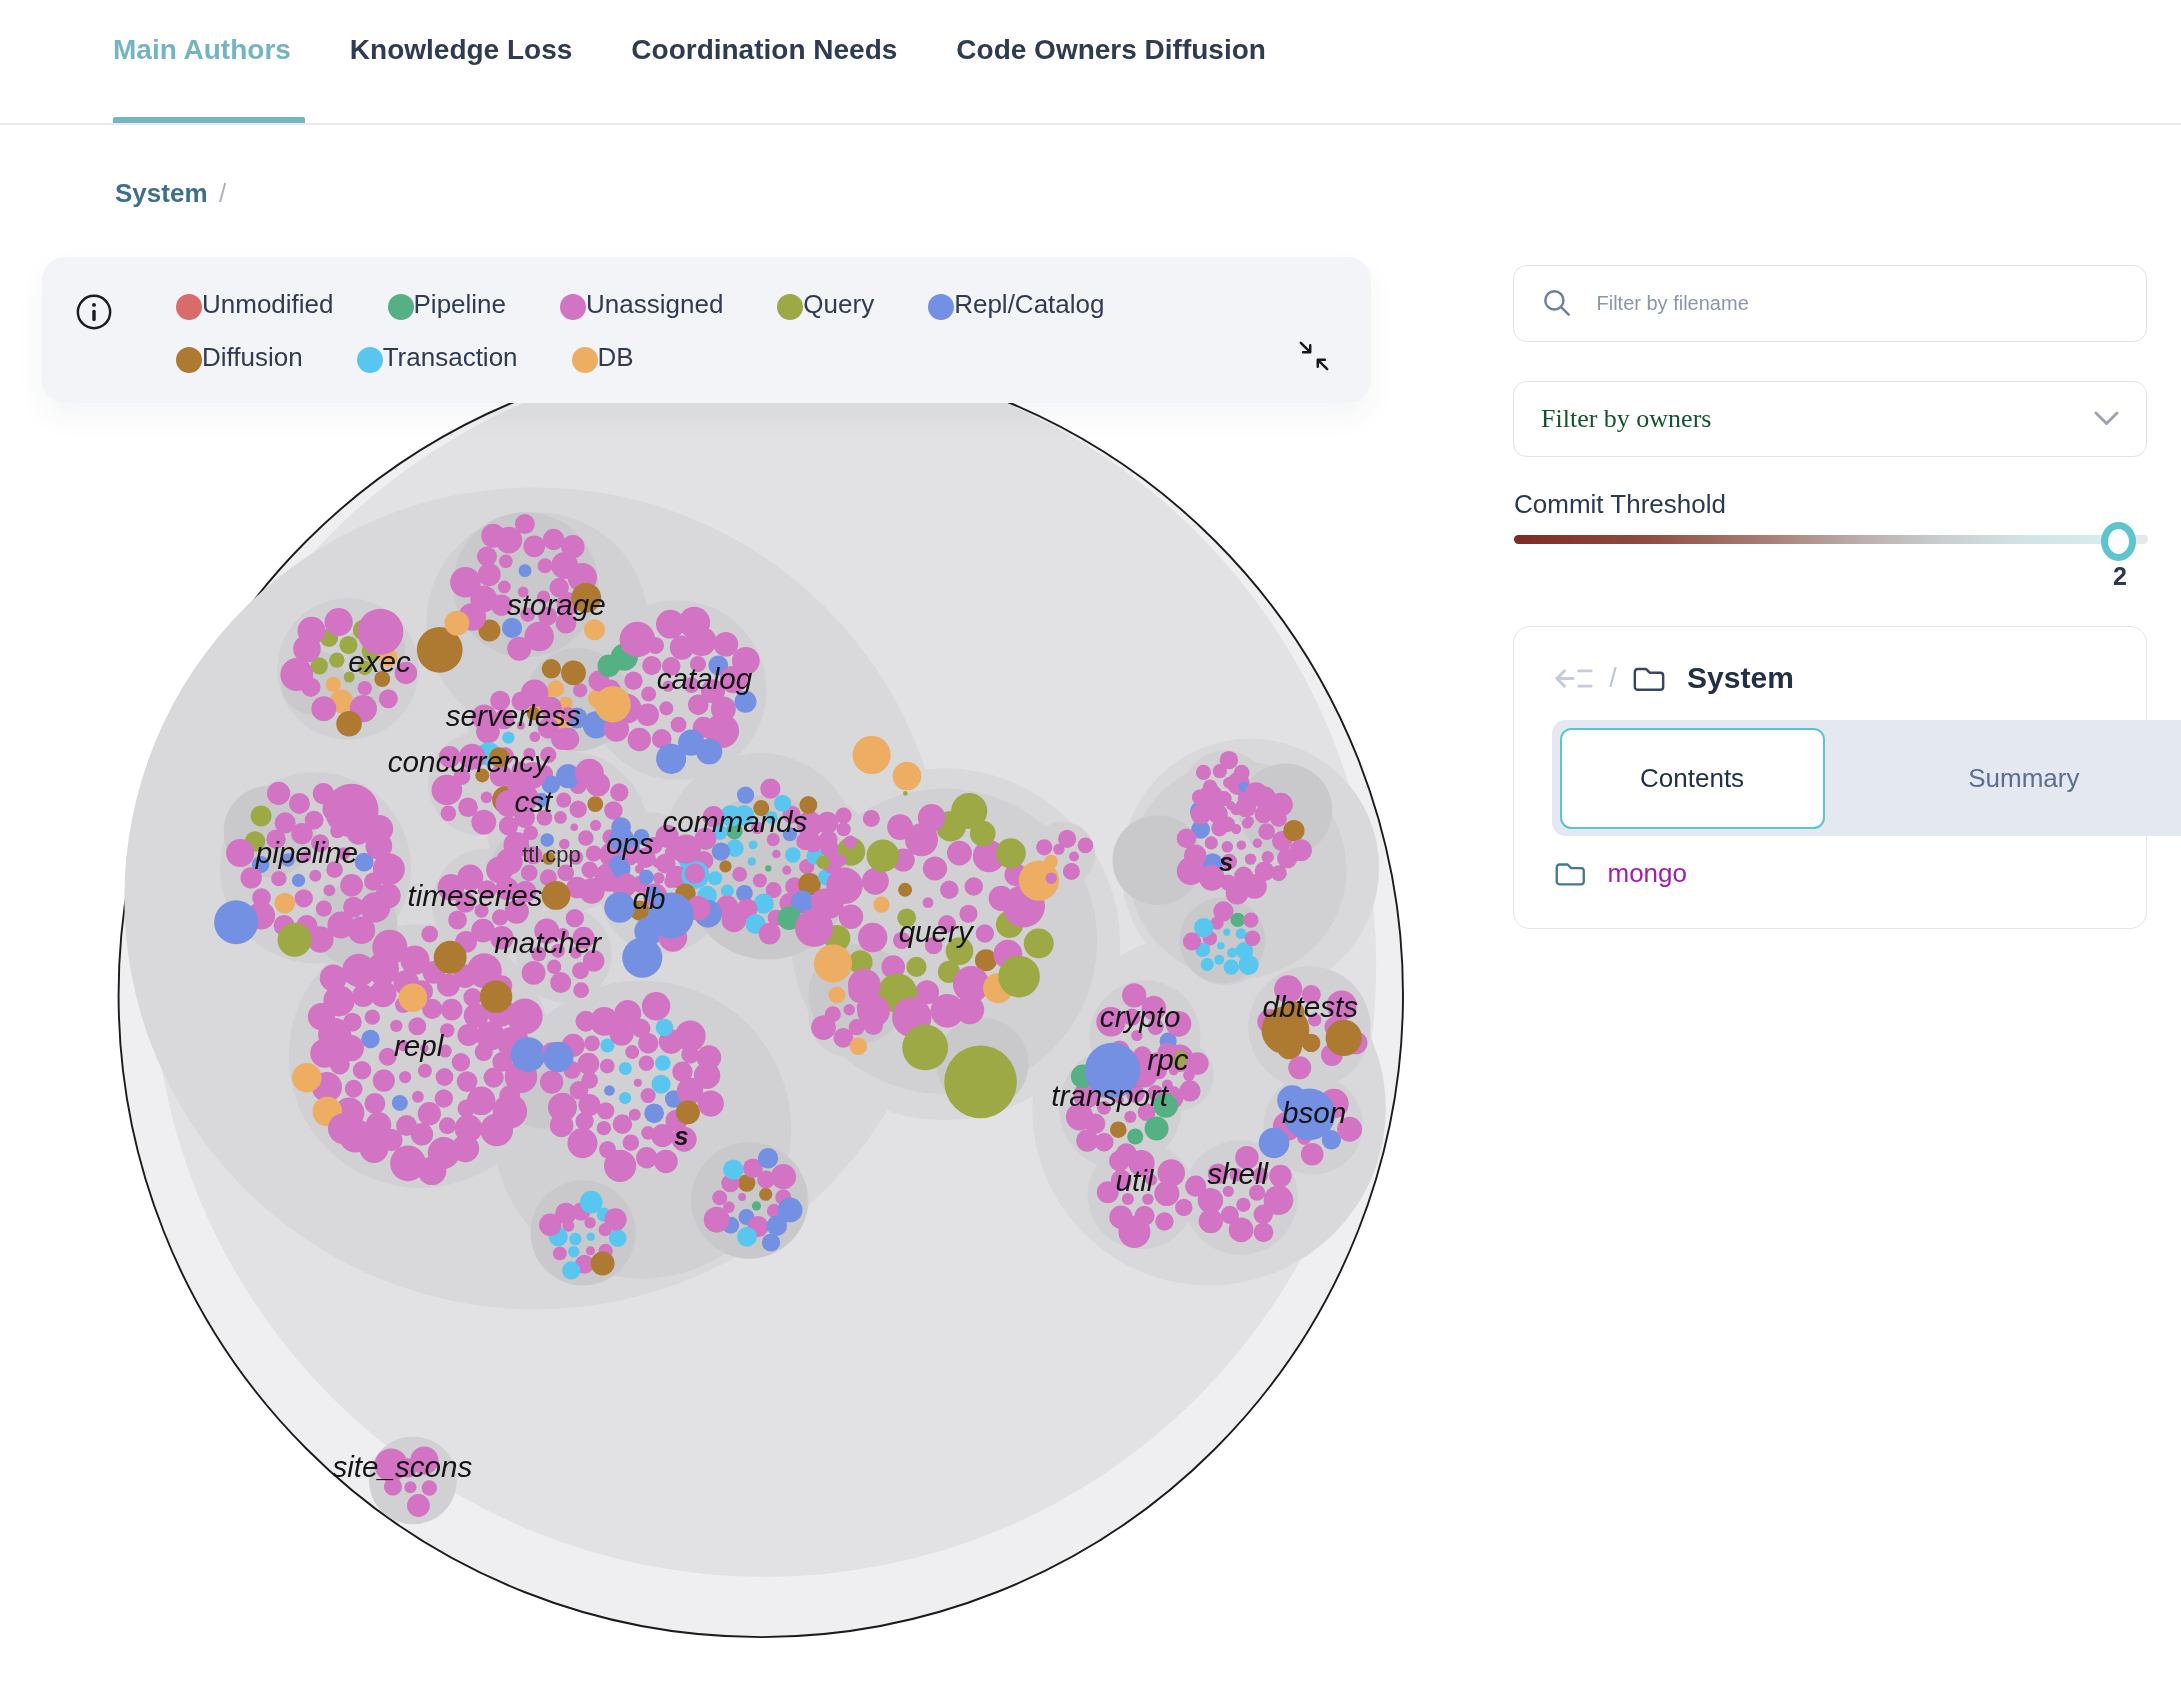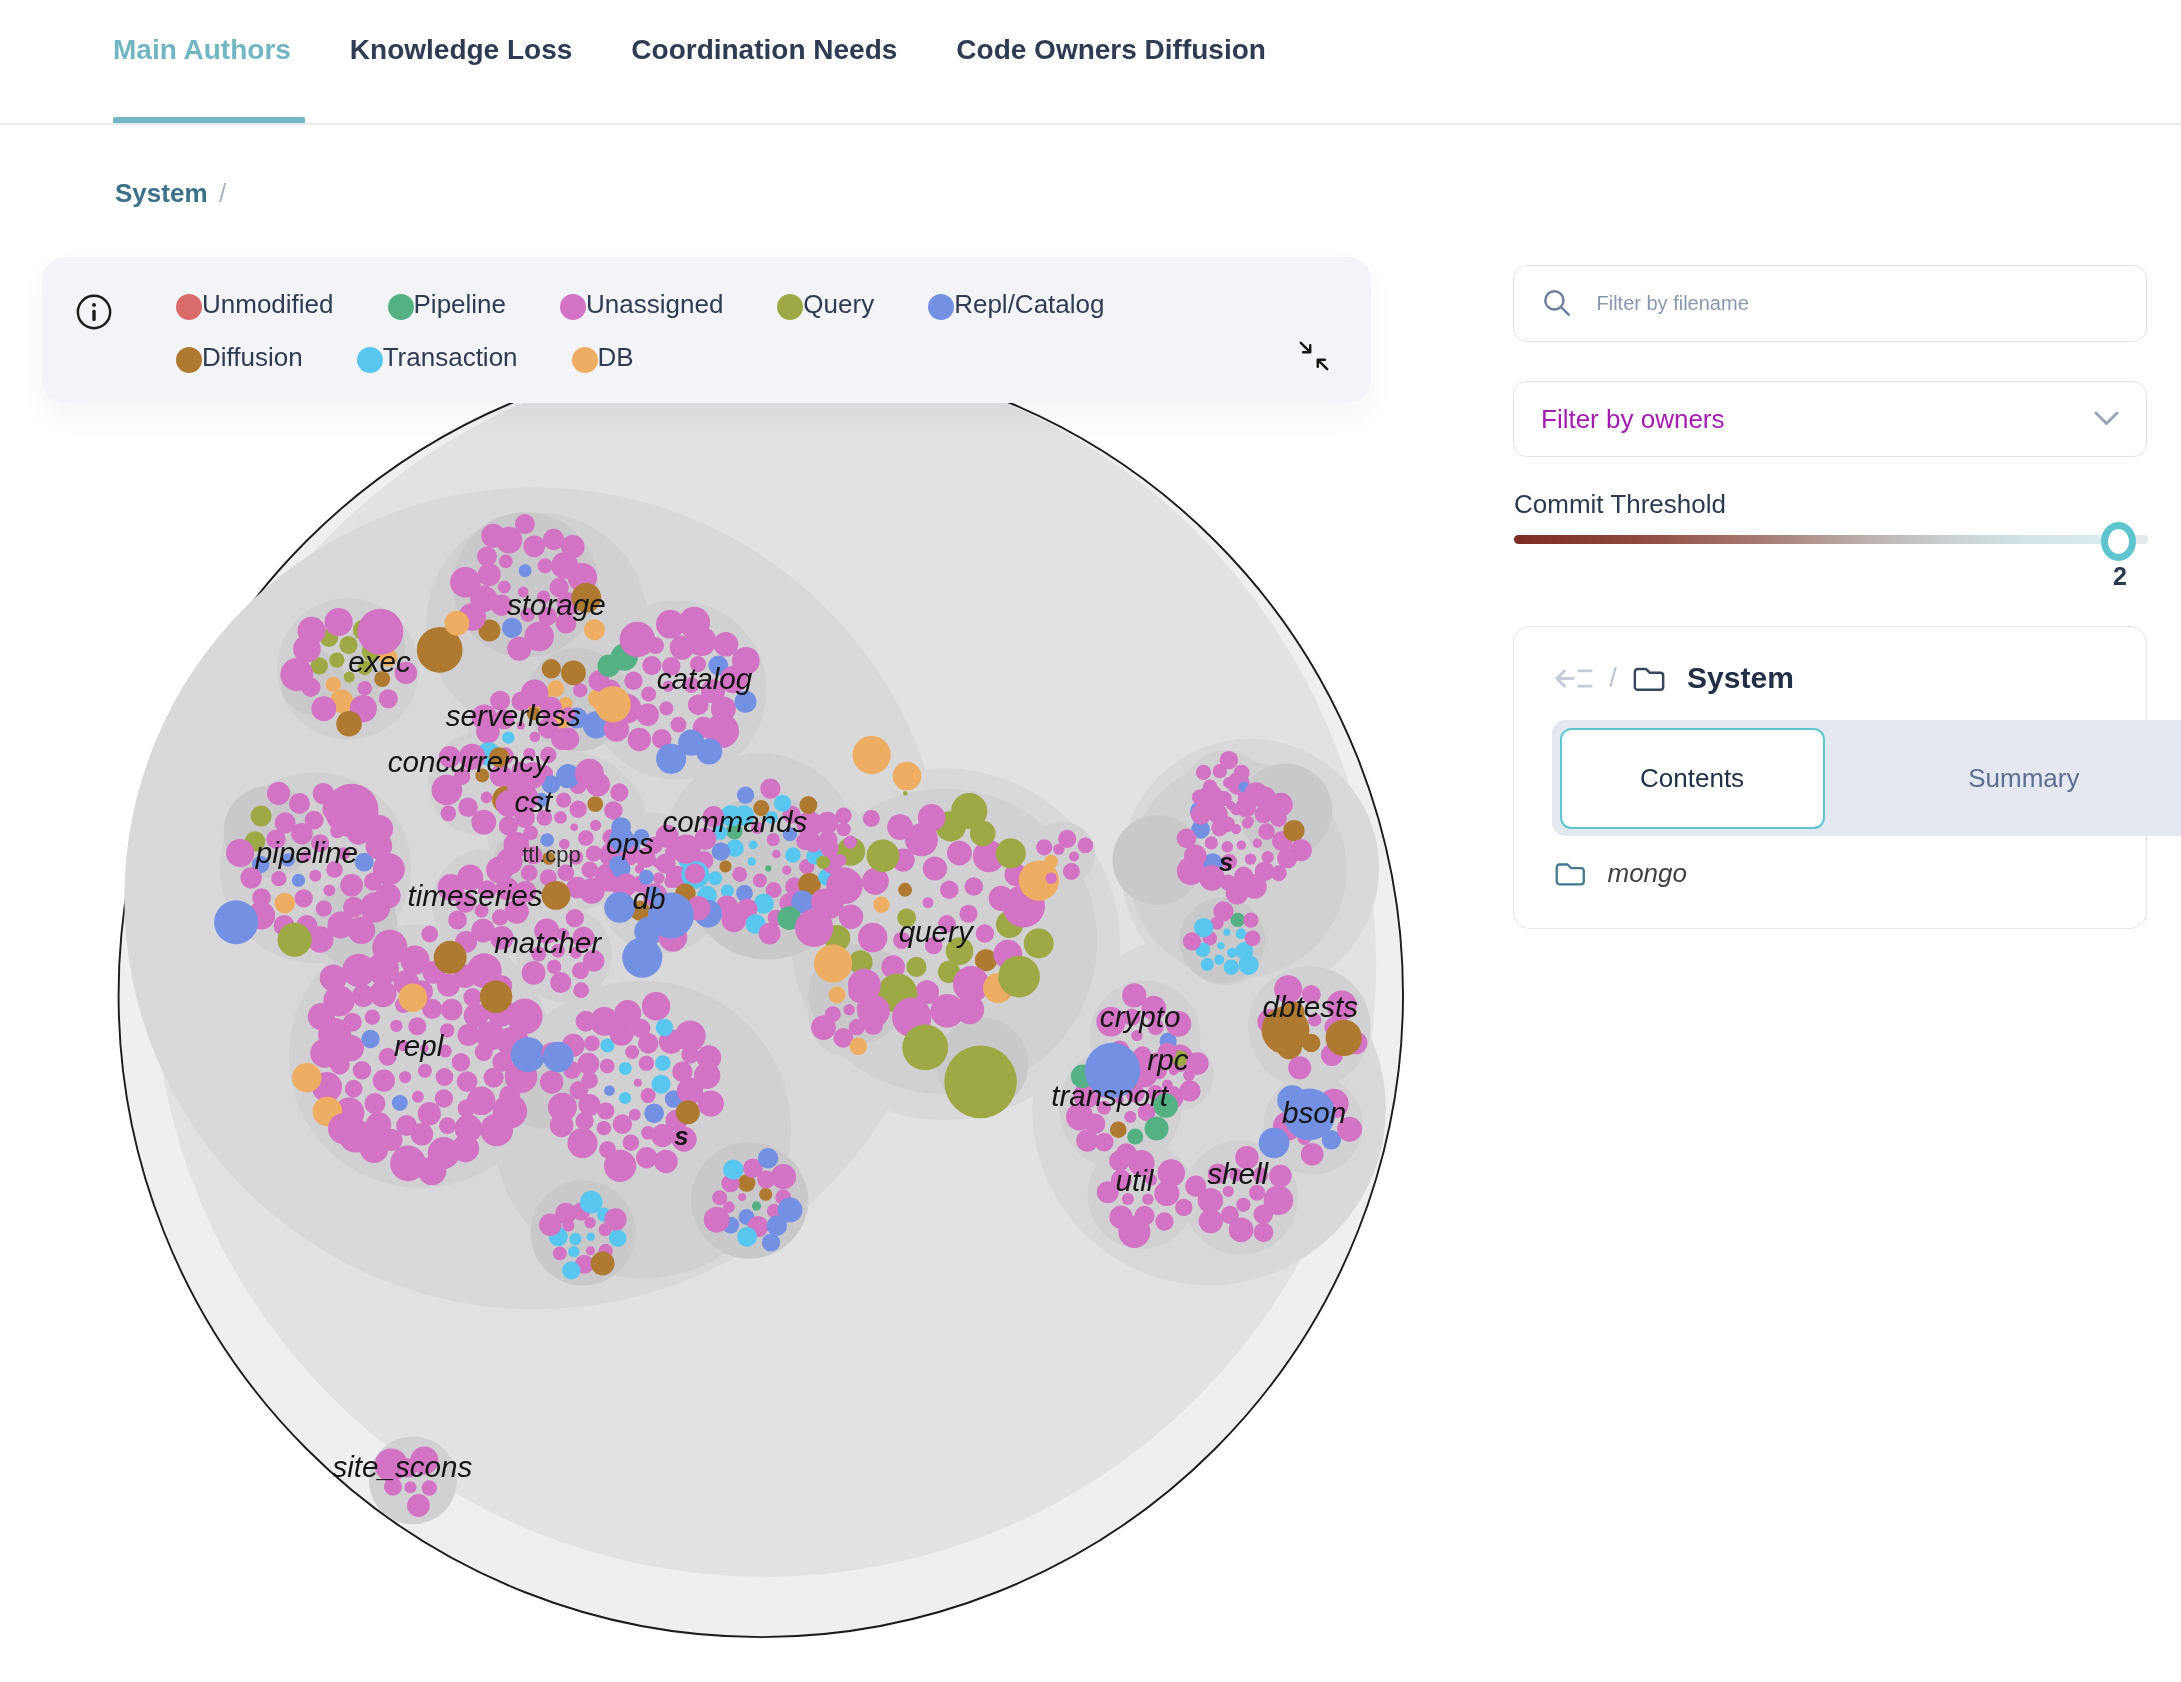--- a/index.html
+++ b/index.html
@@ -33,21 +33,21 @@
   #legend-collapse{position:absolute;right:40px;top:82px;width:34px;height:34px;}
 
   
   .field{position:absolute;left:1513px;width:634px;background:#fff;border:1.9px solid #DFE3ED;
          border-radius:13.4px;box-sizing:border-box;display:flex;align-items:center;}
   #filename-field{top:265px;height:77px;padding:0 27px;gap:21px;}
   #filename-input{border:none;outline:none;flex:1;font-size:20px;color:#2A3950;background:transparent;
                   font-family:"Liberation Sans",sans-serif;}
   #filename-input::placeholder{color:#8A96B0;}
   #owners-field{top:381px;height:76px;padding:0 27px;justify-content:space-between;cursor:pointer;}
-  #owners-placeholder{font-size:26px;color:#a21caf;}
+  #owners-placeholder{font-size:26px;color:#14532d;font-family:Liberation Serif, serif;}
 
   #threshold-label{position:absolute;left:1514px;top:489px;font-size:26px;font-weight:500;color:#2A3950;}
   #slider{position:absolute;left:1514px;top:535px;width:634px;height:8.6px;border-radius:5.7px;
           background:linear-gradient(90deg,#7D2A24 0%,#8F4A40 20%,#A87E76 40%,#BCAFAC 55%,#C9CFD1 68%,#D2E3E5 80%,#D9ECEE 95%);}
   #slider-rest{position:absolute;right:0;top:0;width:5%;height:8.6px;background:#E5E8ED;border-radius:0 5.7px 5.7px 0;}
   #slider-handle{position:absolute;left:587px;top:-13.4px;width:21px;height:25px;background:#fff;
                  border:7.6px solid #5EC4CE;border-radius:50%;cursor:pointer;}
   #slider-value{position:absolute;left:2099px;top:562px;width:42px;text-align:center;
                 font-size:25px;font-weight:700;color:#2A3950;}
 
@@ -57,21 +57,21 @@
   #card-header{position:absolute;left:40px;top:34px;display:flex;align-items:center;gap:15.3px;}
   #card-title{font-size:30px;font-weight:700;color:#232F47;margin-left:5.7px;}
   #card-sep{font-size:27px;color:#BCC4D3;}
   #card-tabs{position:absolute;left:38px;top:93px;width:671px;height:116px;background:#E4E8F0;
              border-radius:13.4px;display:flex;align-items:center;padding:0;box-sizing:border-box;}
   #tab-contents{margin-left:7.6px;width:261px;height:97px;background:#fff;border:2.9px solid #5EC4CE;
                 border-radius:11.5px;display:flex;align-items:center;justify-content:center;
                 font-size:26px;font-weight:500;color:#223049;cursor:pointer;}
   #tab-summary{flex:1;text-align:center;font-size:26px;color:#5E6E90;cursor:pointer;}
   #card-item{position:absolute;left:40px;top:231px;display:flex;align-items:center;gap:21px;cursor:pointer;}
-  #card-item-label{font-size:26px;color:#404040;font-style:italic;}
+  #card-item-label{font-size:26px;color:#a21caf;}
 
   svg{display:block;}
 </style>
 </head>
 <body>
 
 <nav id="tabbar">
     <span class="tab active">Main Authors</span>
     <span class="tab">Knowledge Loss</span>
     <span class="tab">Coordination Needs</span>

